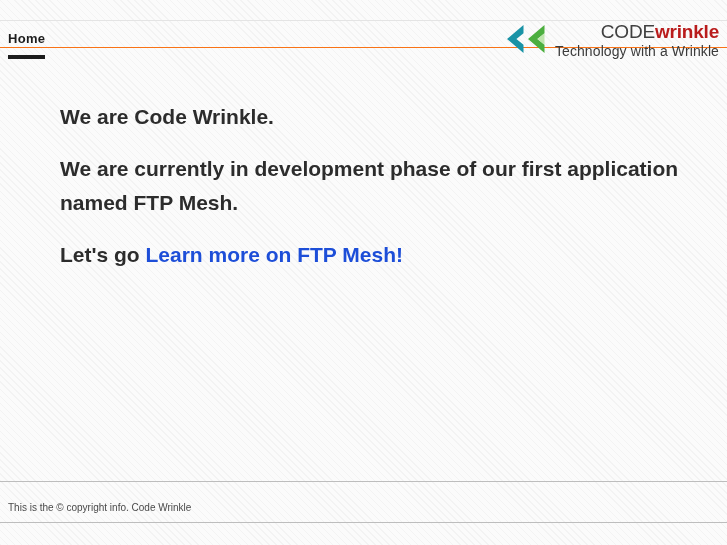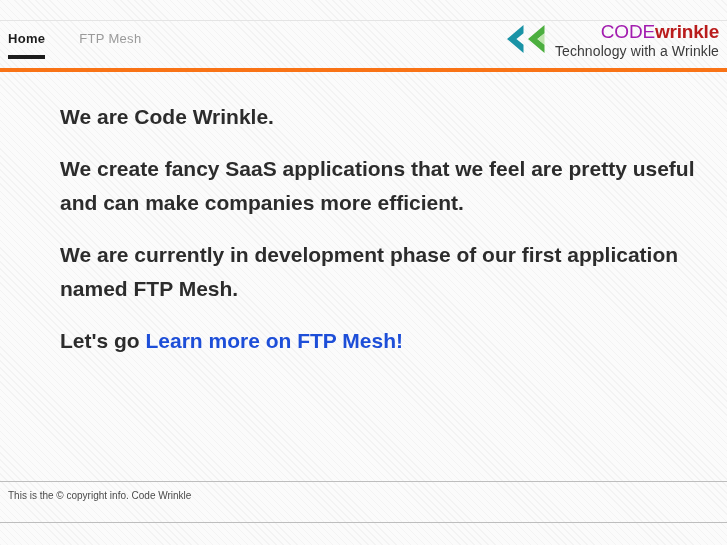--- a/index.html
+++ b/index.html
@@ -29,23 +29,23 @@
     height: 545px;
     box-sizing: border-box;
   }
 
   
   .header {
     position: absolute;
     left: 0;
     top: 20px;
     width: 727px;
-    height: 52px;
+    height: 28px;
     border-top: 1px solid #e4e4e4;
-    border-bottom: 4px solid #f97316;
+    border-bottom: 1px solid #f97316;
     box-sizing: border-box;
   }
 
   .nav {
     position: absolute;
     left: 8px;
     top: 0;
     height: 35px;
     display: flex;
     align-items: center;
@@ -94,21 +94,21 @@
     text-align: right;
     line-height: 1;
     padding-top: 1px;
   }
   .logo-word {
     font-size: 19px;
     letter-spacing: -0.2px;
     white-space: nowrap;
   }
   .logo-word .code {
-    color: #a21caf;
+    color: #404040;
     font-weight: normal;
   }
   .logo-word .wrinkle {
     color: #b91c1c;
     font-weight: bold;
   }
   .logo-tagline {
     display: block;
     margin-top: 3px;
     font-size: 14px;
@@ -159,39 +159,36 @@
     top: 481px;
     width: 727px;
     height: 42px;
     border-top: 1px solid #bdbdbd;
     border-bottom: 1px solid #bdbdbd;
     box-sizing: border-box;
   }
   .footer-text {
     position: absolute;
     left: 8px;
-    top: 8px;
+    top: 20px;
     font-size: 10px;
     color: #4a4a4a;
     white-space: nowrap;
   }
 </style>
 </head>
 <body>
 
 <div class="page">
 
   <div class="header">
 
     <nav class="nav">
       <div class="nav-item active">
         <span>Home</span>
-      </div>
-      <div class="nav-item">
-        <span>FTP Mesh</span>
       </div>
     </nav>
 
     <div class="logo">
       <svg class="logo-mark" viewBox="0 0 42 30">
         <path d="M17.5 1 L17.5 9.2 L10.4 15 L17.5 20.8 L17.5 29 L1 15 Z" fill="#1a93a6"></path>
         <path d="M38.5 1 L38.5 9.2 L31.4 15 L38.5 20.8 L38.5 29 L22 15 Z" fill="#4caf3f"></path>
         <path d="M38.5 9.2 L31.4 15 L38.5 20.8 Z" fill="#bfe6ae"></path>
       </svg>
       <span class="logo-text">
@@ -199,21 +196,20 @@
         <span class="logo-tagline">Technology with a Wrinkle</span>
       </span>
     </div>
 
   </div>
 
   <main class="content">
 
     <p class="lede">We are Code Wrinkle.</p>
 
-    <p class="para nowrap-clip">We create fancy SaaS applications that we feel are pretty useful and can make companies more efficient.</p>
 
     <p class="para">We are currently in development phase of our first application named FTP Mesh.</p>
 
     <p class="para"><span>Let's go </span><a class="link" href="#">Learn more on FTP Mesh!</a></p>
 
   </main>
 
   <div class="footer">
     <div class="footer-text">This is the © copyright info. Code Wrinkle</div>
   </div>

